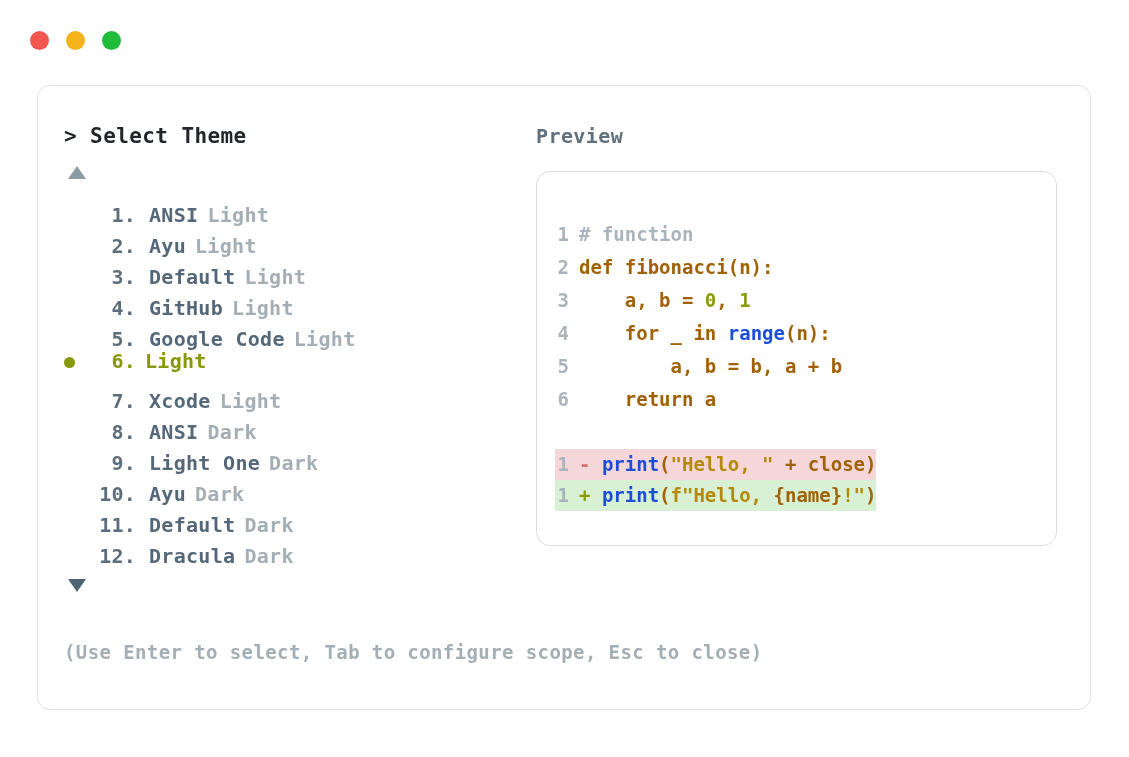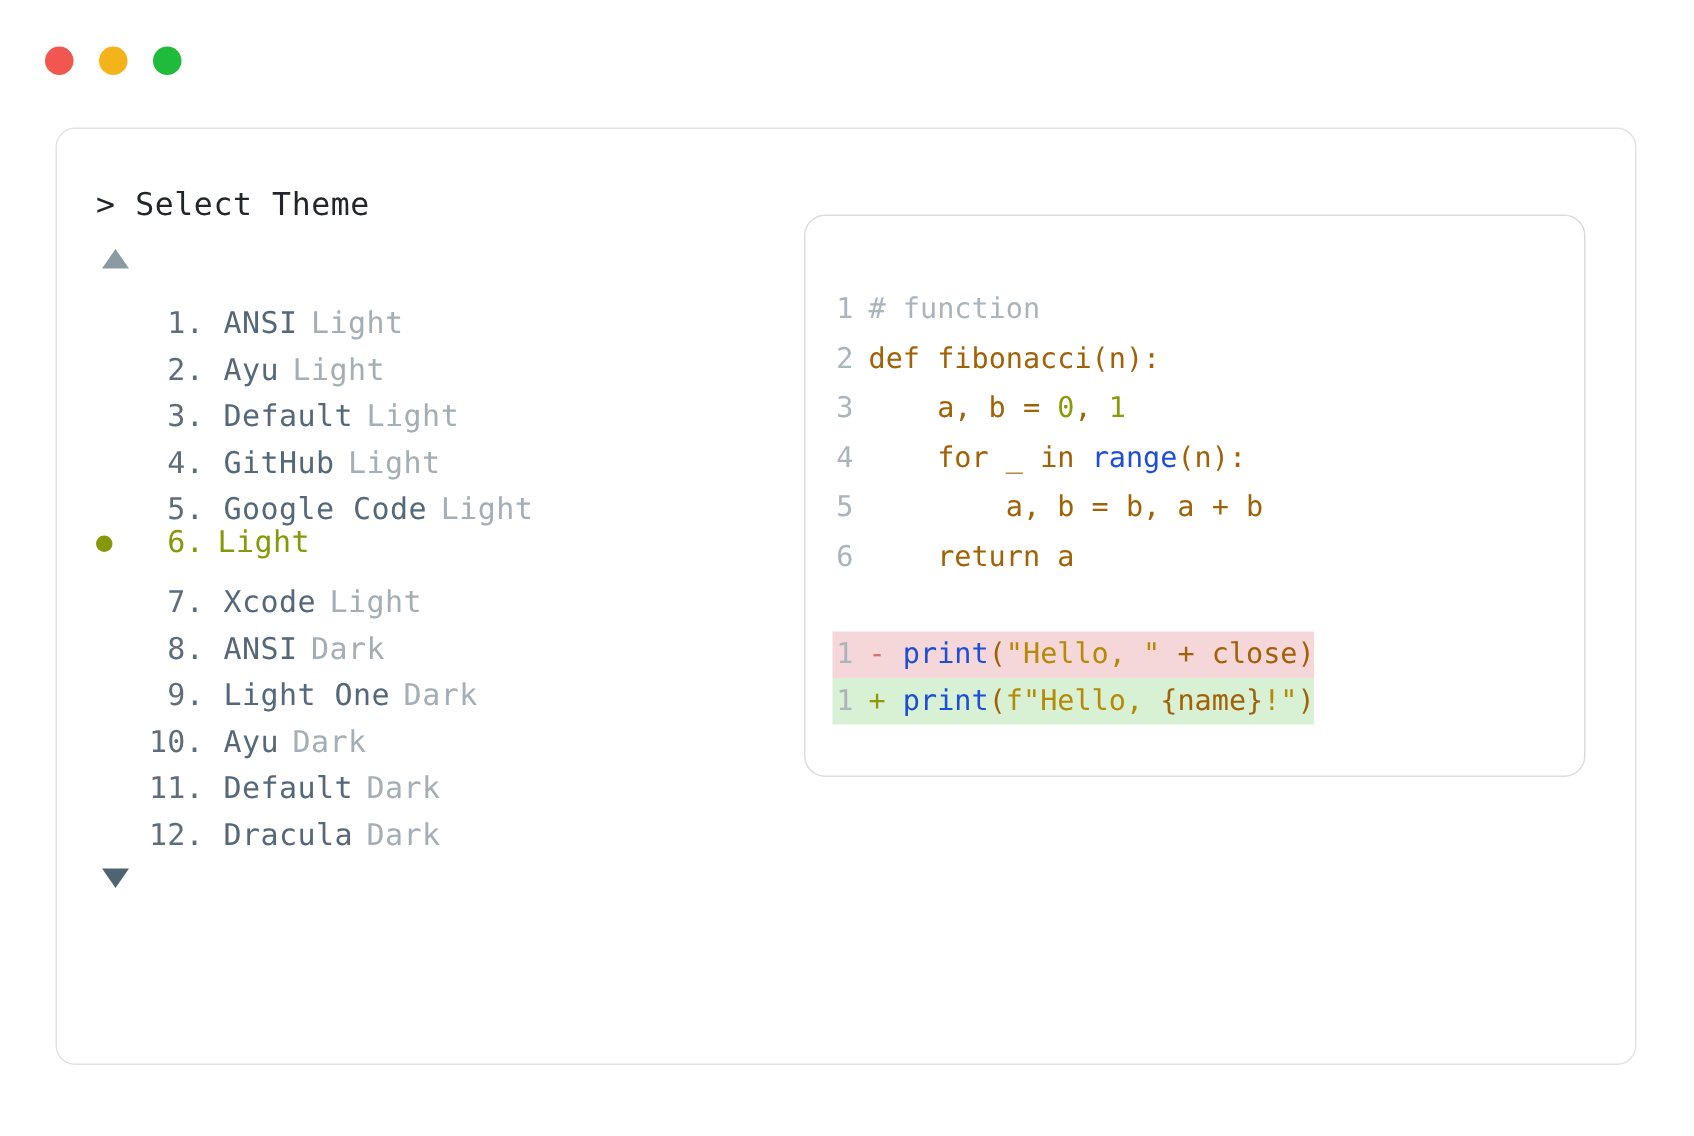--- a/index.html
+++ b/index.html
@@ -37,20 +37,21 @@
   .card {
     position: absolute;
     left: 37px;
     top: 85px;
     width: 1054px;
     height: 625px;
     box-sizing: border-box;
     background: #ffffff;
     border: 1.5px solid #dfe3e3;
     border-radius: 13px;
+    font-weight: bold;
   }
 
   .card-inner {
     position: relative;
     width: 100%;
     height: 100%;
   }
 
   
   .left-pane {
@@ -236,32 +237,34 @@
           <li class="theme-item"><span class="bullet-slot"></span><span class="idx">9.</span><span class="tname">Light One</span><span class="tsuffix">Dark</span></li>
           <li class="theme-item"><span class="bullet-slot"></span><span class="idx">10.</span><span class="tname">Ayu</span><span class="tsuffix">Dark</span></li>
           <li class="theme-item"><span class="bullet-slot"></span><span class="idx">11.</span><span class="tname">Default</span><span class="tsuffix">Dark</span></li>
           <li class="theme-item"><span class="bullet-slot"></span><span class="idx">12.</span><span class="tname">Dracula</span><span class="tsuffix">Dark</span></li>
         </ul>
 
       <div class="arrow-down"></div>
     </div>
 
     <div class="right-pane">
+      <div class="preview-label">Preview</div>
 
       <div class="preview-box">
         <div id="code-lines">
             <div class="code-line"><span class="ln">1</span><span class="tok-comment"># function</span></div>
             <div class="code-line"><span class="ln">2</span><span class="tok-kw">def</span><span class="tok-plain"> fibonacci(n):</span></div>
             <div class="code-line"><span class="ln">3</span><span class="tok-plain">    a, b = </span><span class="tok-num">0</span><span class="tok-plain">, </span><span class="tok-num">1</span></div>
             <div class="code-line"><span class="ln">4</span><span class="tok-plain">    </span><span class="tok-kw">for</span><span class="tok-plain"> _ </span><span class="tok-kw">in</span><span class="tok-plain"> </span><span class="tok-fn">range</span><span class="tok-plain">(n):</span></div>
             <div class="code-line"><span class="ln">5</span><span class="tok-plain">        a, b = b, a + b</span></div>
             <div class="code-line"><span class="ln">6</span><span class="tok-plain">    </span><span class="tok-kw">return</span><span class="tok-plain"> a</span></div>
           </div>
         <div class="diff-block" id="diff-lines">
             <div><span class="diff-line diff-del"><span class="ln">1</span><span class="diff-sign-del">- </span><span class="tok-fn">print</span><span class="tok-plain">(</span><span class="tok-str">"Hello, "</span><span class="tok-plain"> + close)</span></span></div>
             <div><span class="diff-line diff-add"><span class="ln">1</span><span class="diff-sign-add">+ </span><span class="tok-fn">print</span><span class="tok-plain">(</span><span class="tok-str">f"Hello, </span><span class="tok-plain">{name}</span><span class="tok-str">!"</span><span class="tok-plain">)</span></span></div>
           </div>
       </div>
     </div>
 
+    <div class="footer-hint">(Use Enter to select, Tab to configure scope, Esc to close)</div>
 
   </div>
 </div>
 
 </body></html>

